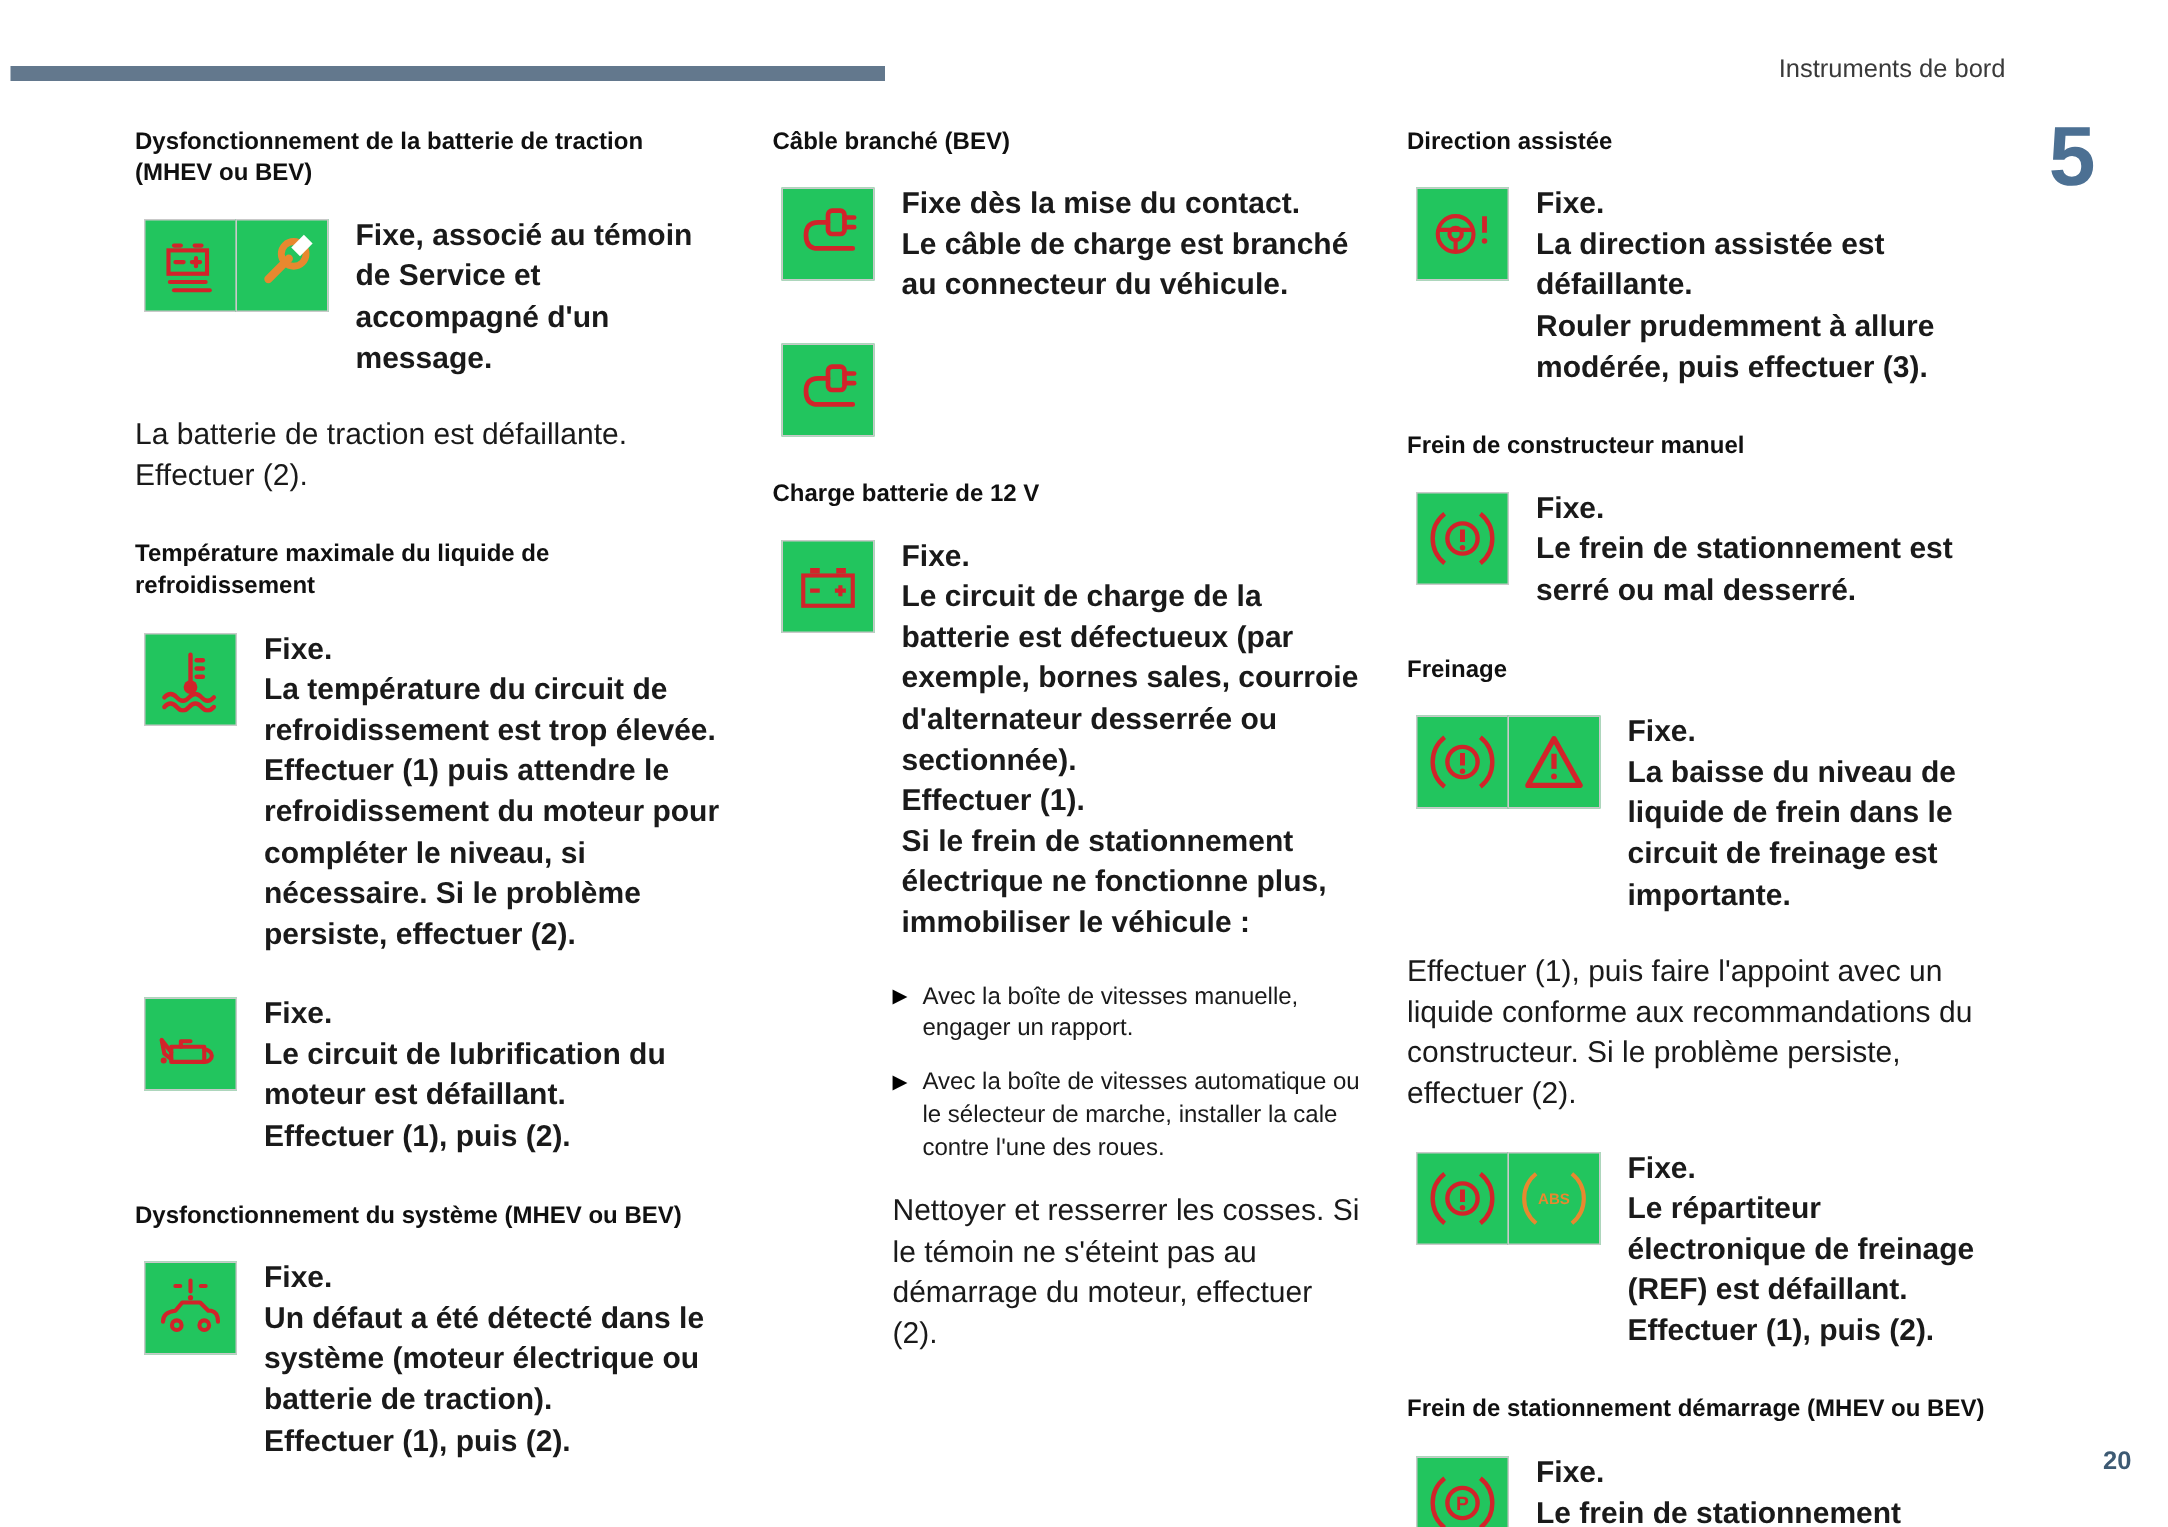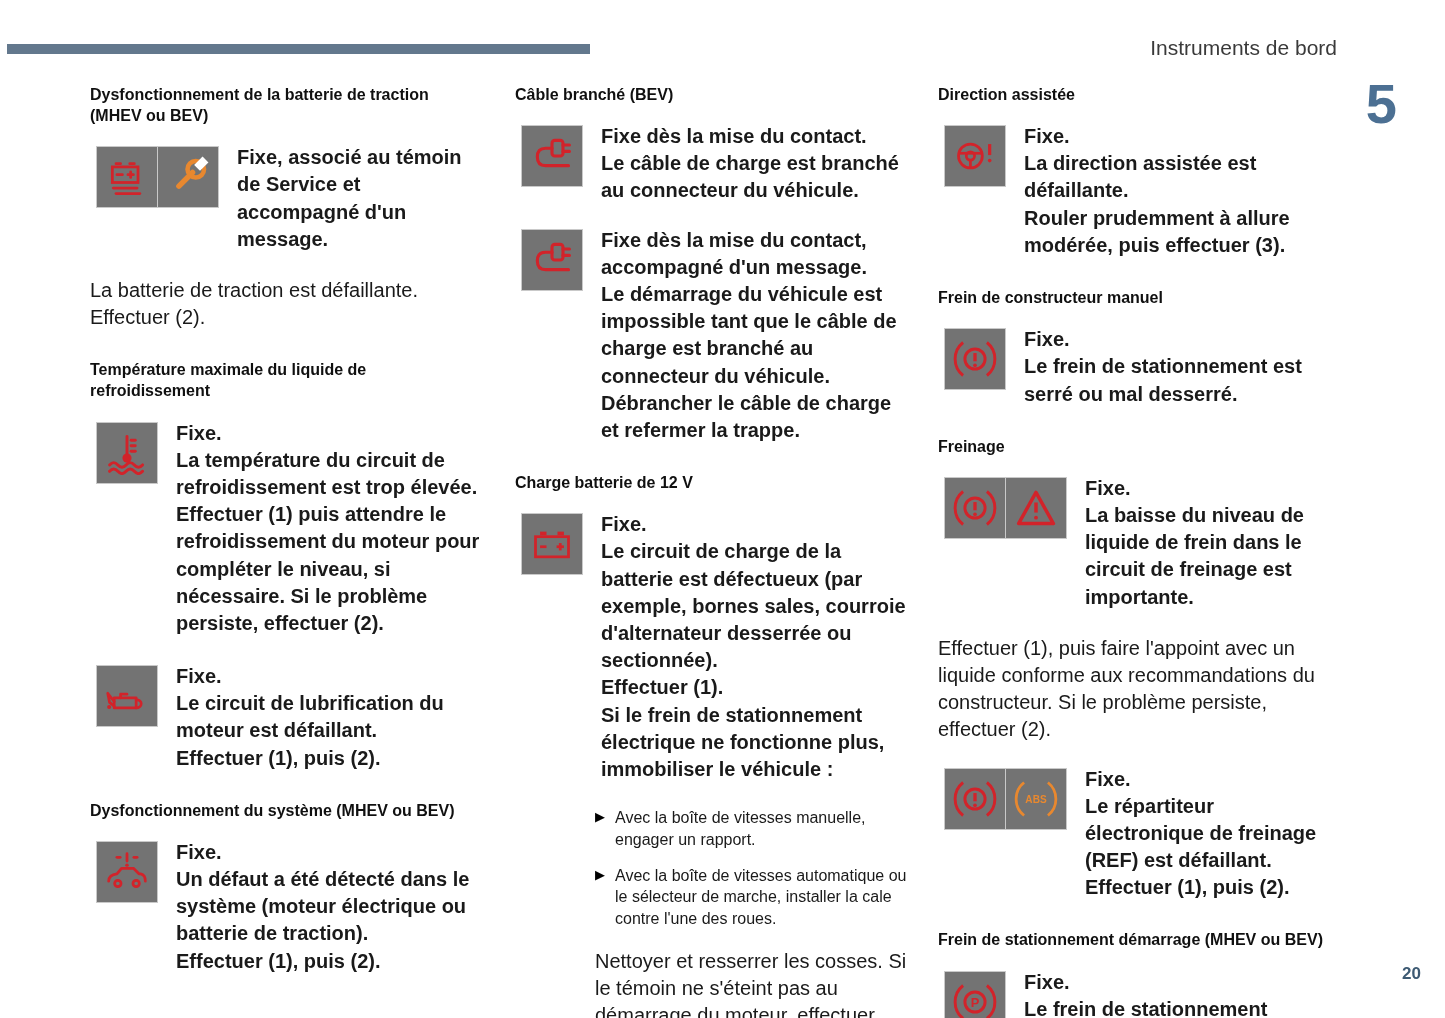--- a/index.html
+++ b/index.html
@@ -1,34 +1,34 @@
 <!DOCTYPE html>
 <html lang="fr"><head>
 <meta charset="utf-8">
 <style>
   * { margin:0; padding:0; box-sizing:border-box; }
   html, body { background:#ffffff; font-family:"Liberation Sans", sans-serif; color:#1a1a1a; }
   .page { position:relative; width:1445px; height:1018px; background:#fff; overflow:hidden; }
 
   .accent-bar { position:absolute; left:7px; top:44px; width:583px; height:10px; background:#63788d; }
-  .header-title { position:absolute; top:36px; right:108px; font-size:21px; color:#3a3a3a; }
+  .header-title { position:absolute; top:36px; right:108px; font-size:17px; color:#3a3a3a; }
   .chapter-num { position:absolute; top:76px; right:48px; font-size:56px; font-weight:bold; color:#4c7093; line-height:1; }
   .page-num { position:absolute; bottom:34px; right:24px; font-size:17px; font-weight:bold; color:#3d5a73; }
 
   .col { position:absolute; top:84px; }
   .col1 { left:90px;  width:392px; }
   .col2 { left:515px; width:392px; }
   .col3 { left:938px; width:396px; }
 
   .section { margin-bottom:28px; }
   .heading { font-size:16px; font-weight:bold; color:#101010; line-height:1.32; margin:0 0 20px 0; }
 
   .entry { display:flex; align-items:flex-start; gap:18px; margin:0 0 24px 0; }
   .iconrow { display:flex; flex-shrink:0; margin-left:6px; }
-  .iconbox { width:62px; height:62px; border:1px solid #c9c9c9; background:#737373;
+  .iconbox { width:62px; height:62px; border:1px solid #c9c9c9; background:#22c55e;
              display:flex; align-items:center; justify-content:center; }
   .iconbox + .iconbox { margin-left:-1px; }
   .wicon { width:44px; height:44px; display:block; }
   svg text { font-family:"Liberation Sans", sans-serif; }
 
   .entry-text { flex:1; font-size:20px; line-height:1.36; white-space:pre-line; margin-top:-2px;font-weight:bold; }
   .para { font-size:20px; line-height:1.36; white-space:pre-line; margin:0 0 24px 0; }
   .indent { margin-left:80px; }
 
   .bullet { display:flex; gap:10px; font-size:16px; line-height:1.36; margin:0 0 14px 0; }
@@ -176,22 +176,20 @@
             <svg class="wicon" viewBox="0 0 48 48">
               <g fill="none" stroke="#d2232a" stroke-width="3.4" stroke-linecap="round">
                 <rect x="24" y="7" width="12" height="17" rx="3"></rect>
                 <line x1="36" y1="12" x2="43" y2="12"></line>
                 <line x1="36" y1="19" x2="43" y2="19"></line>
                 <path d="M24 15.5 h-7 q-9 0 -9 9.5 q0 9.5 9 9.5 h25"></path>
               </g>
             </svg>
           </div>
         </div>
-        <p class="entry-text">Fixe dès la mise du contact, accompagné d'un message.
-Le démarrage du véhicule est impossible tant que le câble de charge est branché au connecteur du véhicule. Débrancher le câble de charge et refermer la trappe.</p>
       </div>
     </div>
 
     <div class="section">
       <h3 class="heading">Charge batterie de 12 V</h3>
       <div class="entry">
         <div class="iconrow">
           <div class="iconbox">
             <svg class="wicon" viewBox="0 0 48 48">
               <g fill="none" stroke="#d2232a" stroke-width="3">

